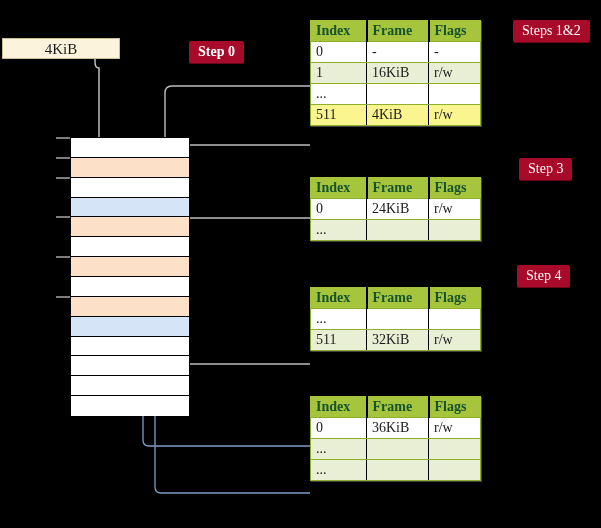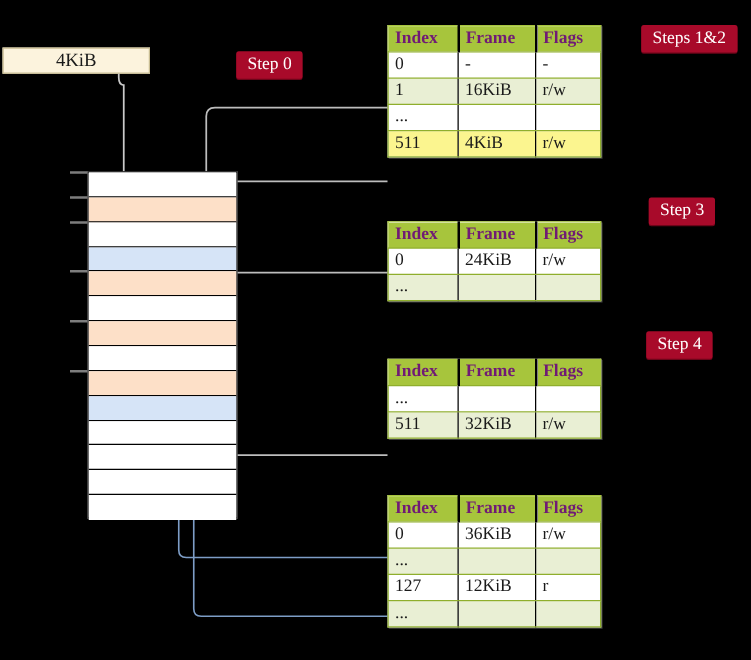--- a/index.html
+++ b/index.html
@@ -90,21 +90,21 @@
     padding: 2px 5px;
     text-align: left;
     font-weight: normal;
     height: 18px;
     box-sizing: border-box;
     white-space: nowrap;
     overflow: hidden;
   }
   .ptable thead th {
     background: #a7c53c;
-    color: #701a75;
+    color: #14532d;
     font-weight: bold;
     border-color: #a7c53c;
     border-bottom: 1px solid #8fae2c;
   }
   .ptable thead th + th { border-left: 2px solid #000000; }
   .ptable tbody tr td { border-left-color: #000000; border-right-color: #000000; }
   .ptable tbody tr td:first-child { border-left-color: #8fae2c; }
   .ptable tbody tr td:last-child  { border-right-color: #8fae2c; }
   .row-alt td { background: #e9efd4; }
   .row-plain td { background: #ffffff; }
@@ -272,32 +272,27 @@
         <tr class="row-plain">
           <td class="c-index">0</td>
           <td class="c-frame">36KiB</td>
           <td class="c-flags">r/w</td>
         </tr>
         <tr class="row-alt">
           <td class="c-index">...</td>
           <td class="c-frame"></td>
           <td class="c-flags"></td>
         </tr>
-        <tr class="row-plain">
-          <td class="c-index">127</td>
-          <td class="c-frame">12KiB</td>
-          <td class="c-flags">r</td>
-        </tr>
         <tr class="row-alt">
           <td class="c-index">...</td>
           <td class="c-frame"></td>
           <td class="c-flags"></td>
         </tr>
       </tbody>
     </table>
   </div>
 
 <div id="badges-host">
-    <div class="badge" style="left: 189px; top: 41px;">Step 0</div>
+    <div class="badge" style="left: 189px; top: 41px; font-weight: bold;">Step 0</div>
     <div class="badge" style="left: 513px; top: 20px; text-align: right;">Steps 1&amp;2</div>
     <div class="badge" style="left: 519px; top: 158px;">Step 3</div>
     <div class="badge" style="left: 517px; top: 265px; text-align: center;">Step 4</div>
   </div>
 
 </body></html>

